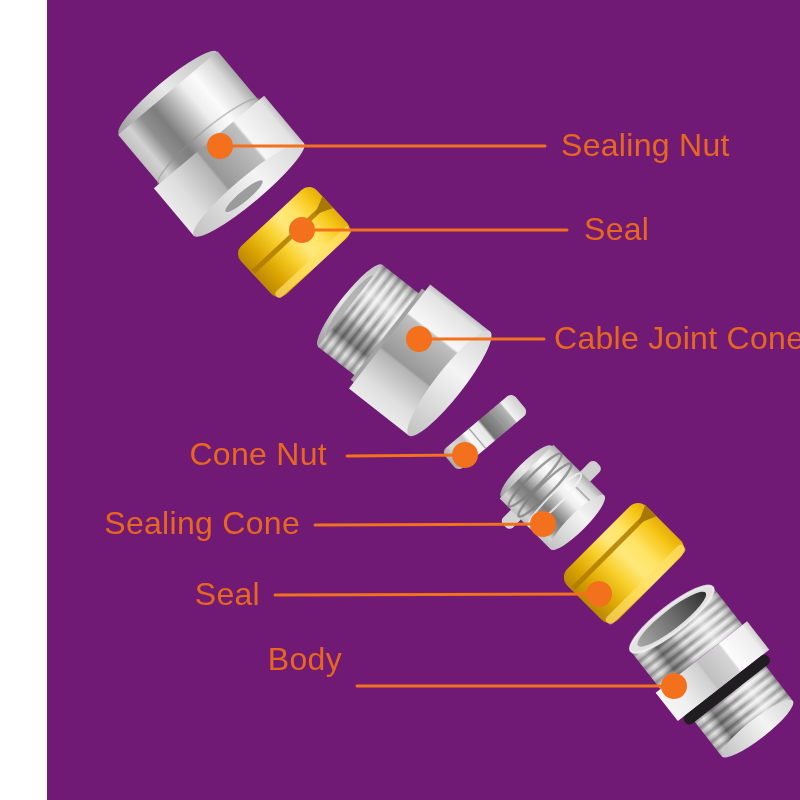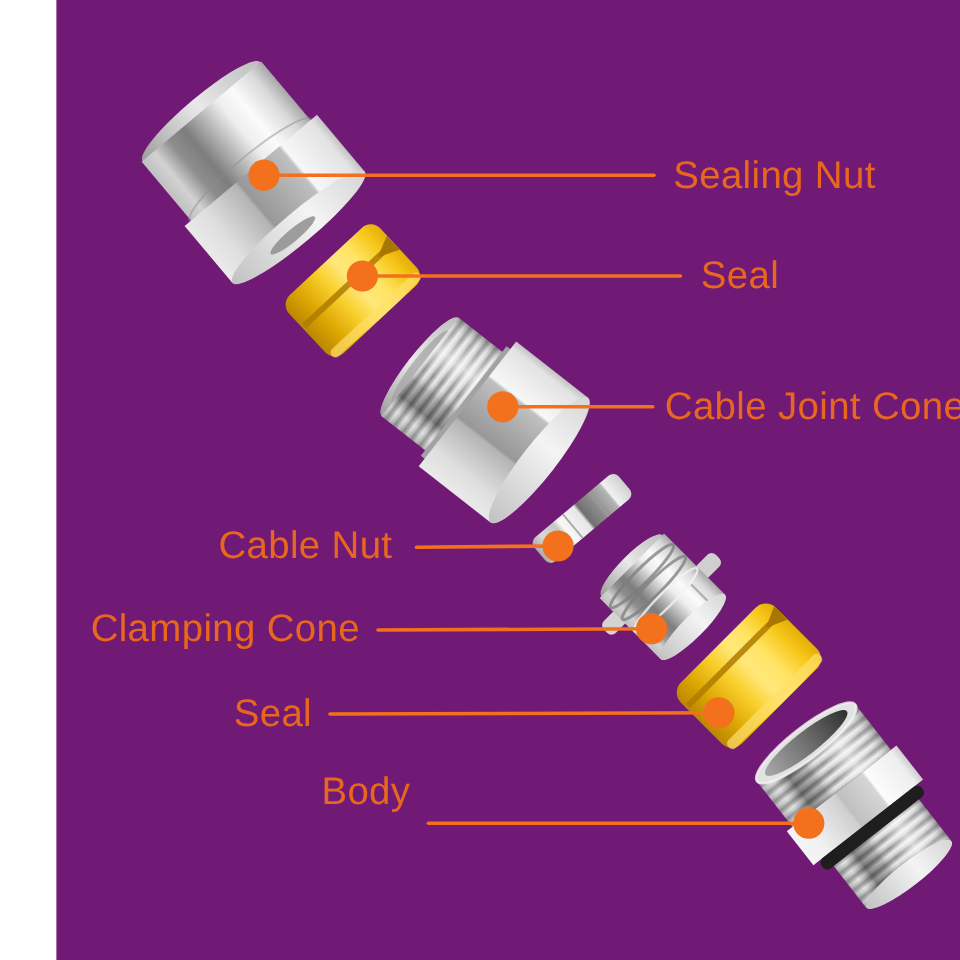--- a/index.html
+++ b/index.html
@@ -185,17 +185,17 @@
       <circle cx="496" cy="524" r="13"></circle>
       <circle cx="552" cy="594" r="13"></circle>
       <circle cx="627" cy="686" r="13"></circle>
     </g>
   </svg>
 
   <div class="label" style="left:514px;top:146px">Sealing Nut</div>
   <div class="label" style="left:537px;top:230px">Seal</div>
   <div class="label" style="left:507px;top:339px">Cable Joint Cone</div>
 
-  <div class="label" style="right:520px;top:455px">Cable Nut</div>
-  <div class="label" style="right:547px;top:524px">Clamping Cone</div>
+  <div class="label" style="right:520px;top:455px">Cone Nut</div>
+  <div class="label" style="right:547px;top:524px">Sealing Cone</div>
   <div class="label" style="right:587px;top:595px">Seal</div>
   <div class="label" style="right:505px;top:660px">Body</div>
 </div>
 
 </body></html>

